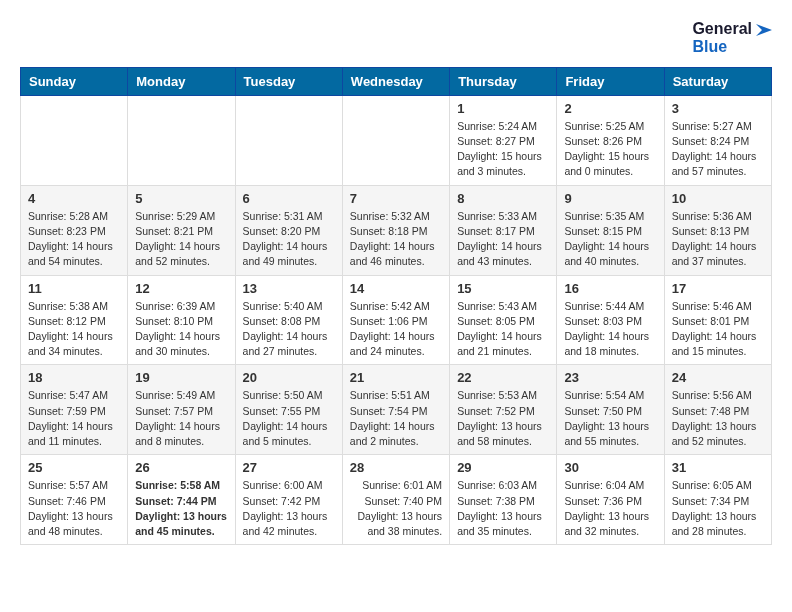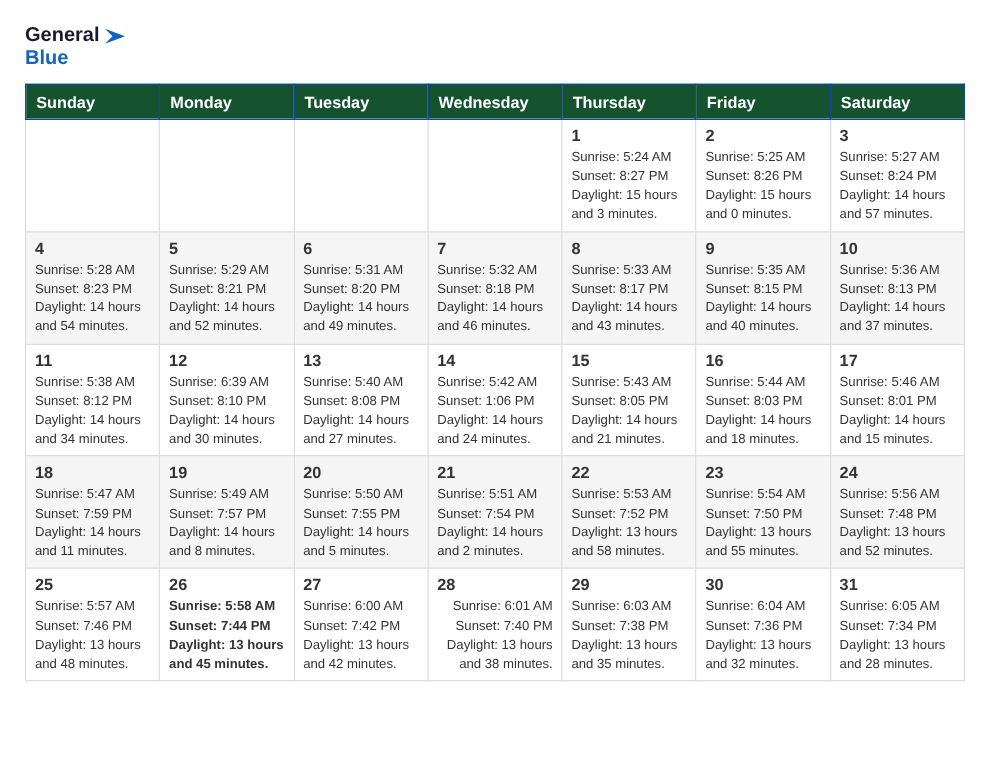--- a/index.html
+++ b/index.html
@@ -5,21 +5,21 @@
     * { box-sizing: border-box; margin: 0; padding: 0; }
     body {
       font-family: Arial, sans-serif;
       background: #fff;
       width: 792px;
       min-height: 612px;
       padding: 20px;
     }
     .header {
       display: flex;
-      justify-content: flex-start;
+      justify-content: flex-end;
       align-items: flex-start;
       margin-bottom: 10px;
     }
     .logo {
       display: flex;
       align-items: center;
       gap: 4px;
     }
     .title-block {
       text-align: right;
@@ -32,21 +32,21 @@
     .location {
       font-size: 16px;
       color: #555;
     }
     .calendar {
       width: 100%;
       border-collapse: collapse;
       border: 1px solid #ccc;
     }
     .calendar th {
-      background-color: #14532d;
+      background-color: #0369a1;
       color: #fff;
       text-align: left;
       padding: 6px 8px;
       font-size: 13px;
       border: 1px solid #0d47a1;
     }
     .calendar td {
       vertical-align: top;
       padding: 5px 7px;
       border: 1px solid #ddd;

